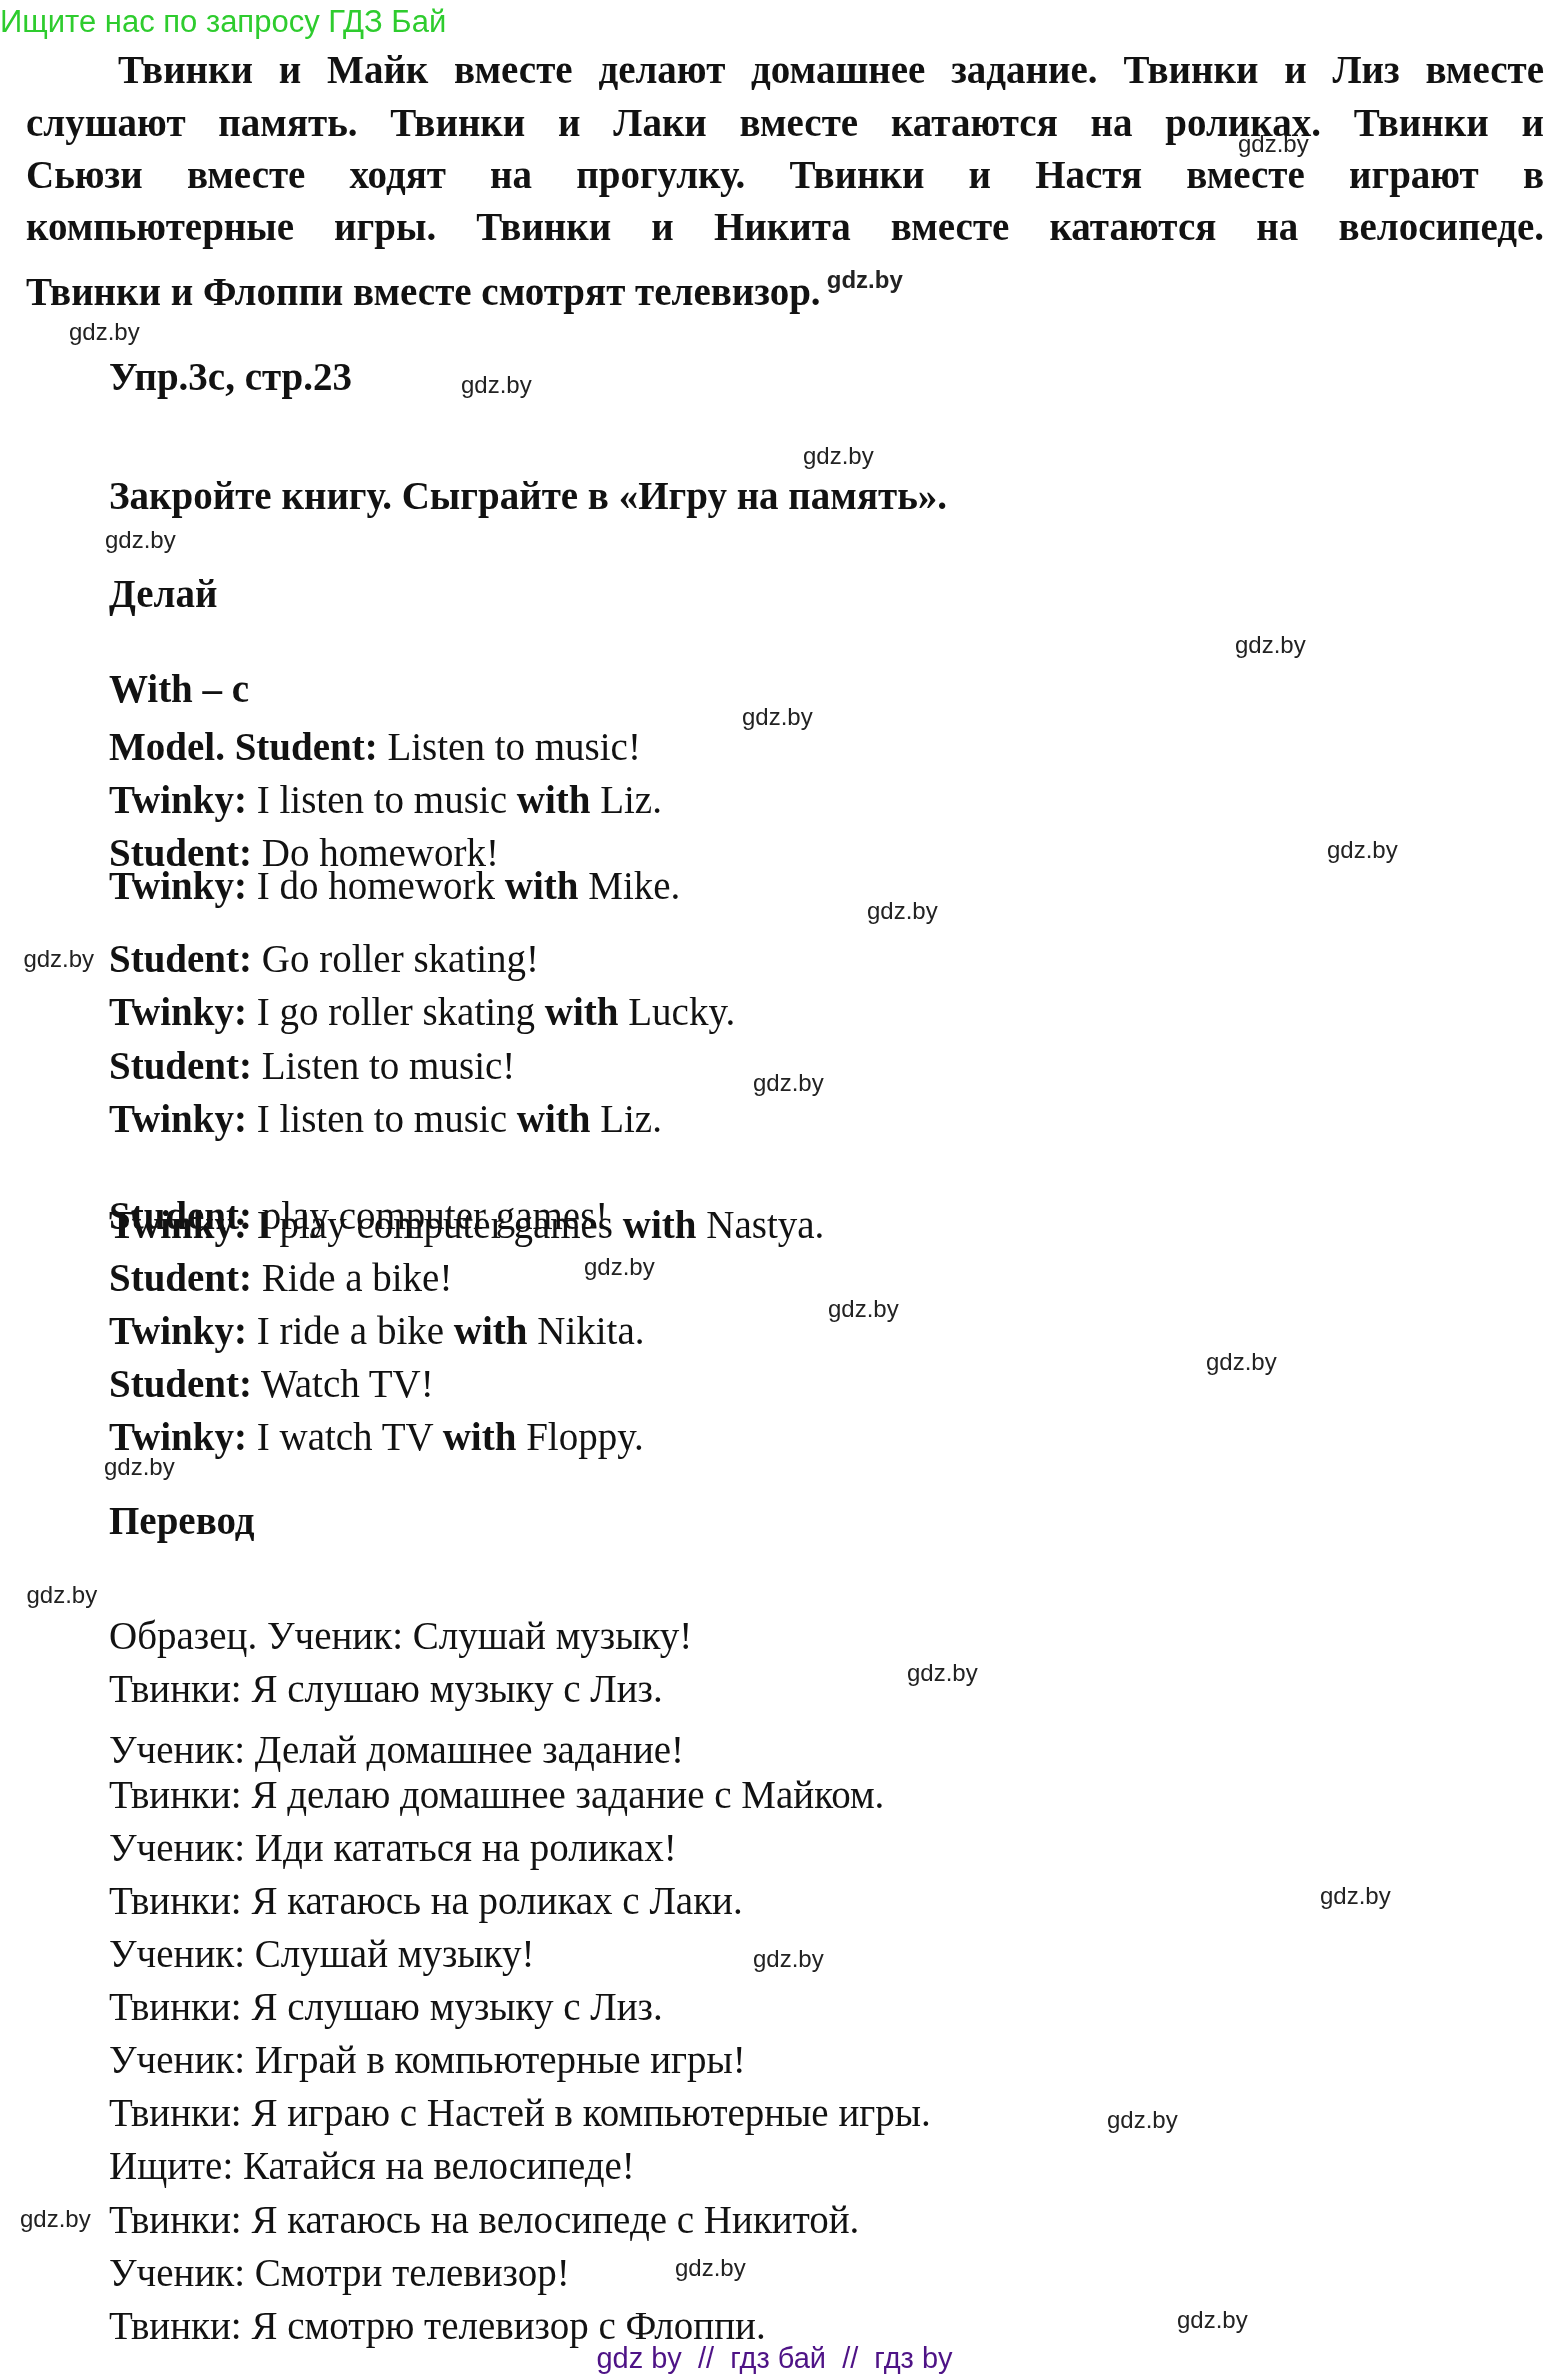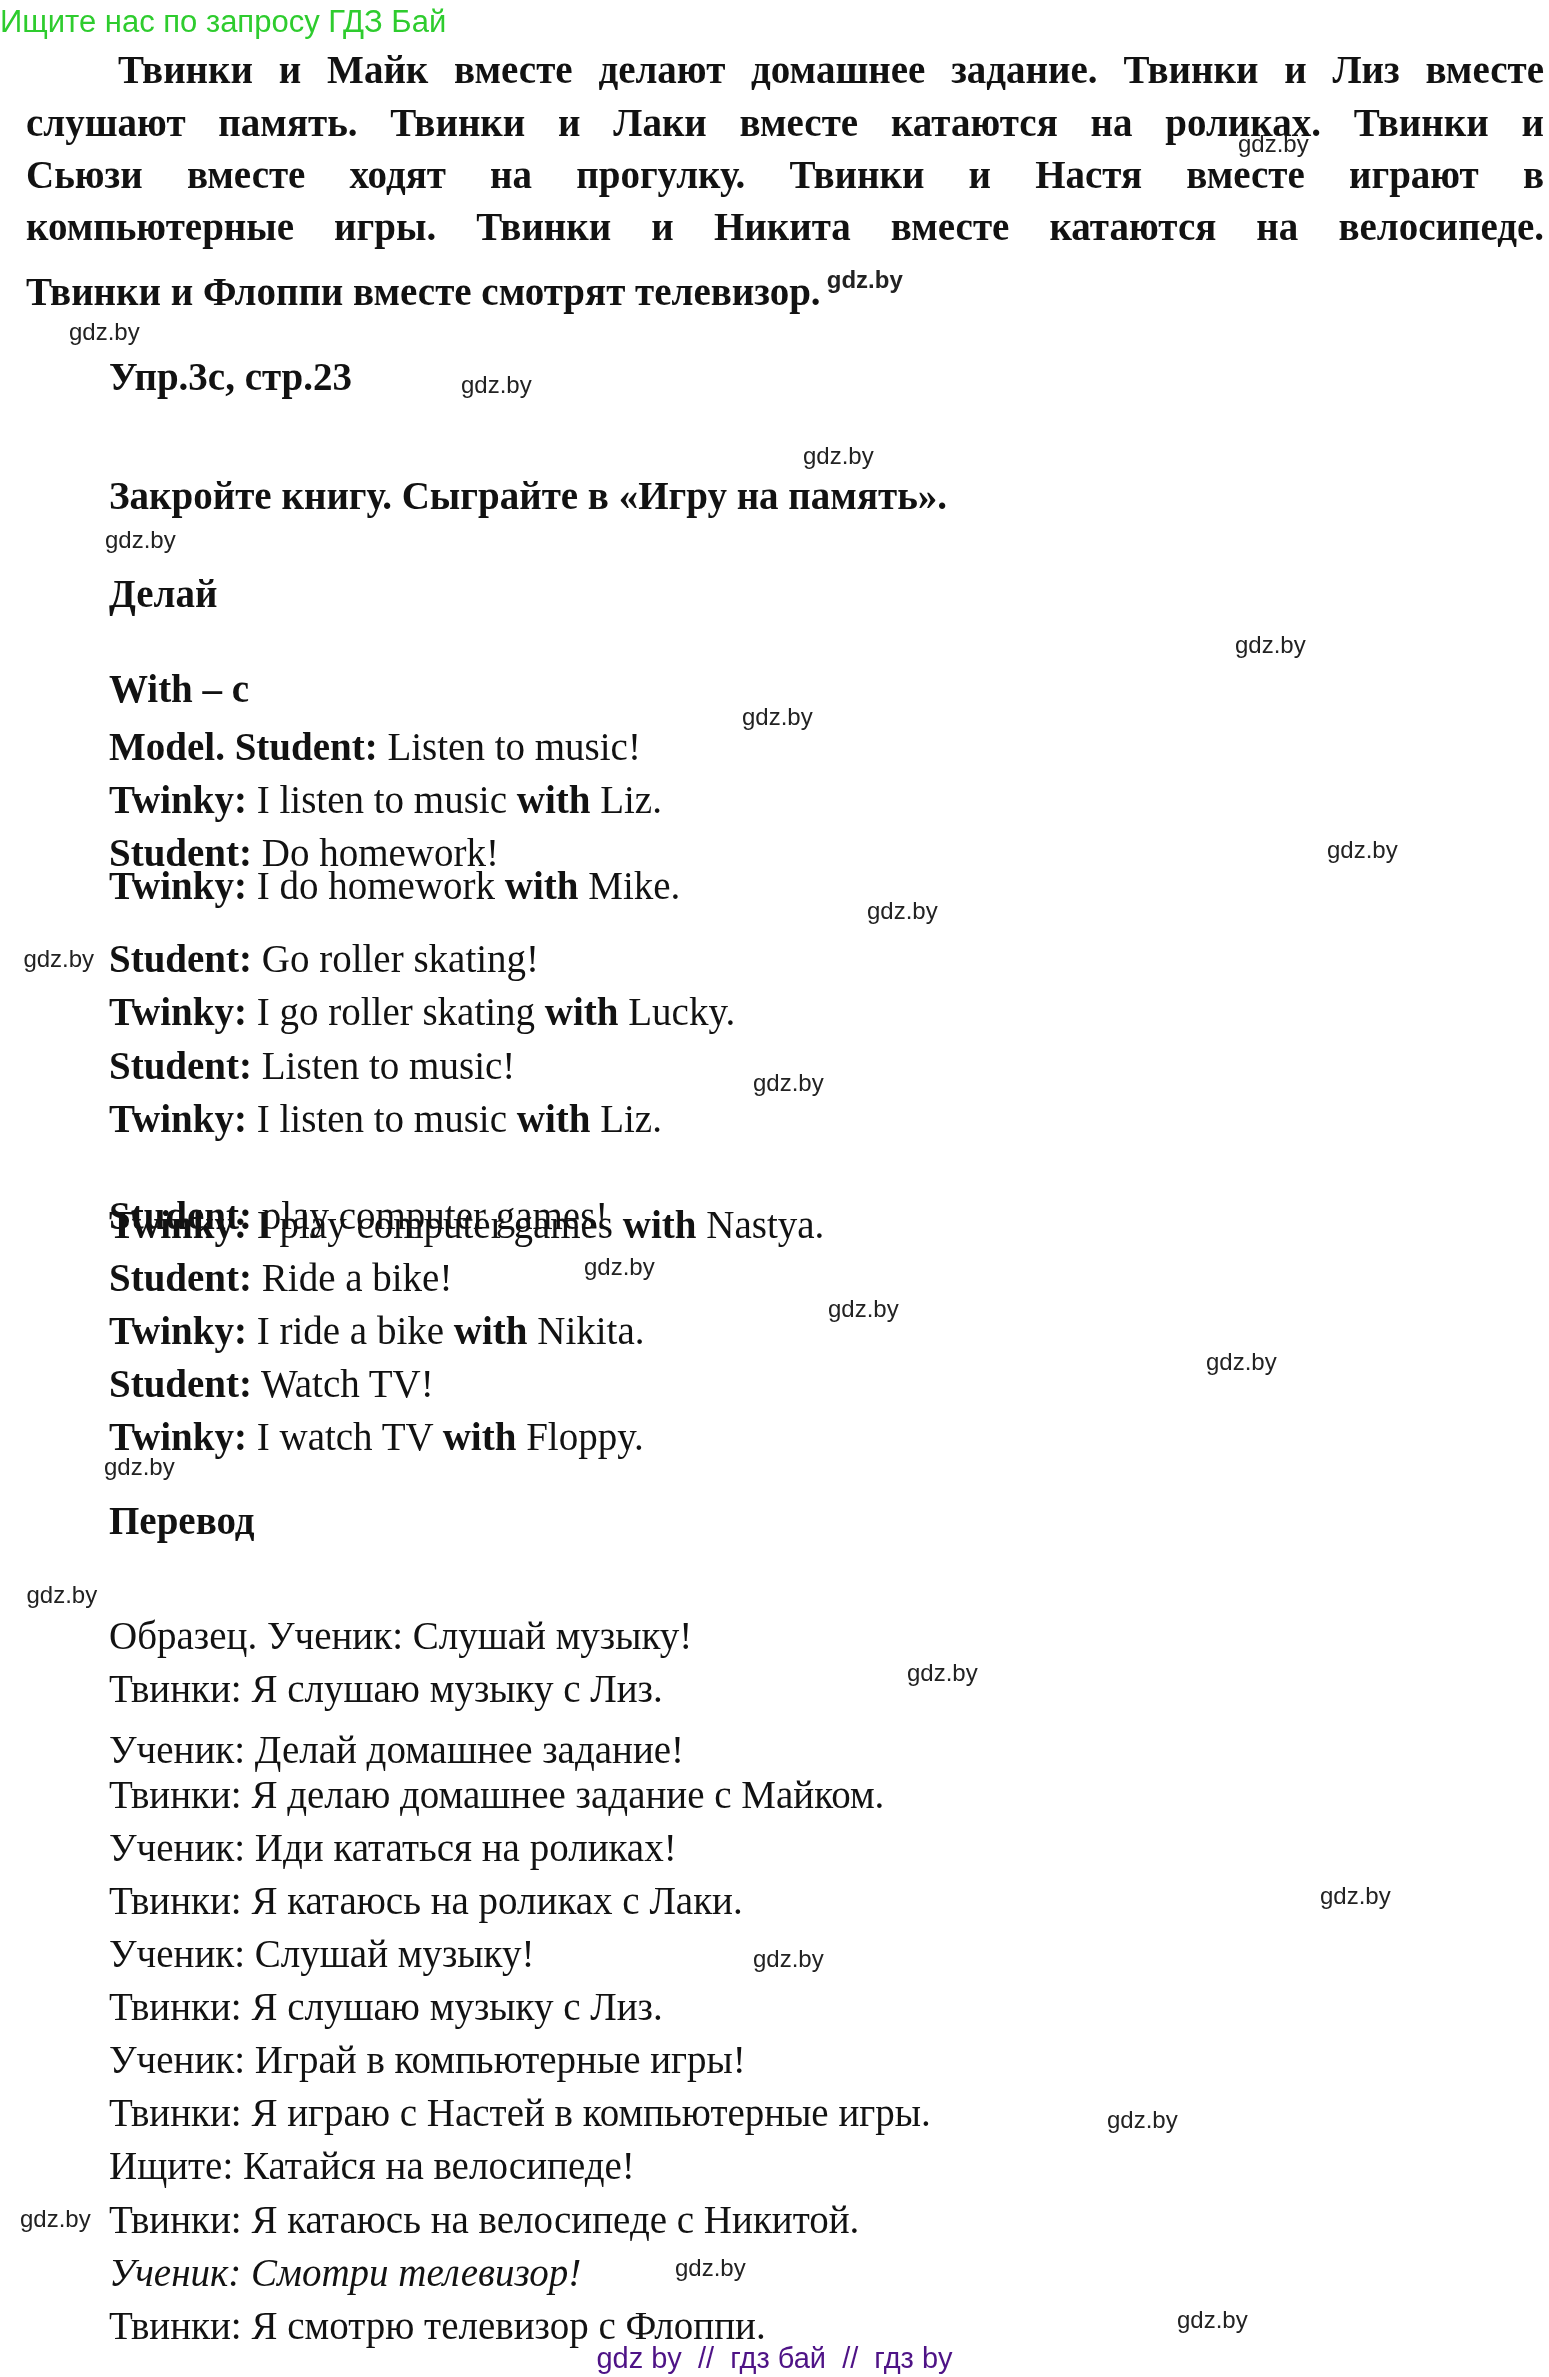--- a/index.html
+++ b/index.html
@@ -130,21 +130,21 @@
       <div class="dlg" style="top: 1718px; margin-top: 8px;">Ученик: Делай домашнее задание!</div>
       <div class="dlg" style="top: 1771px;">Твинки: Я делаю домашнее задание с Майком.</div>
       <div class="dlg" style="top: 1824px;">Ученик: Иди кататься на роликах!</div>
       <div class="dlg" style="top: 1877px;">Твинки: Я катаюсь на роликах с Лаки.</div>
       <div class="dlg" style="top: 1930px;">Ученик: Слушай музыку!</div>
       <div class="dlg" style="top: 1983px;">Твинки: Я слушаю музыку с Лиз.</div>
       <div class="dlg" style="top: 2036px;">Ученик: Играй в компьютерные игры!</div>
       <div class="dlg" style="top: 2089px;">Твинки: Я играю с Настей в компьютерные игры.</div>
       <div class="dlg" style="top: 2142px;">Ищите: Катайся на велосипеде!</div>
       <div class="dlg" style="top: 2196px;">Твинки: Я катаюсь на велосипеде с Никитой.</div>
-      <div class="dlg" style="top: 2249px; font-style: italic;">Ученик: Смотри телевизор!</div>
+      <div class="dlg" style="top: 2249px;">Ученик: Смотри телевизор!</div>
       <div class="dlg" style="top: 2302px;">Твинки: Я смотрю телевизор с Флоппи.</div>
     </div>
 
   <div id="wm-layer">
       <span class="wm" style="left: 1238px; top: 131px;">gdz.by</span>
       <span class="wm" style="left: 69px; top: 319px;">gdz.by</span>
       <span class="wm" style="left: 461px; top: 372px;">gdz.by</span>
       <span class="wm" style="left: 803px; top: 443px;">gdz.by</span>
       <span class="wm" style="left: 105px; top: 527px;">gdz.by</span>
       <span class="wm" style="left: 1235px; top: 632px;">gdz.by</span>

